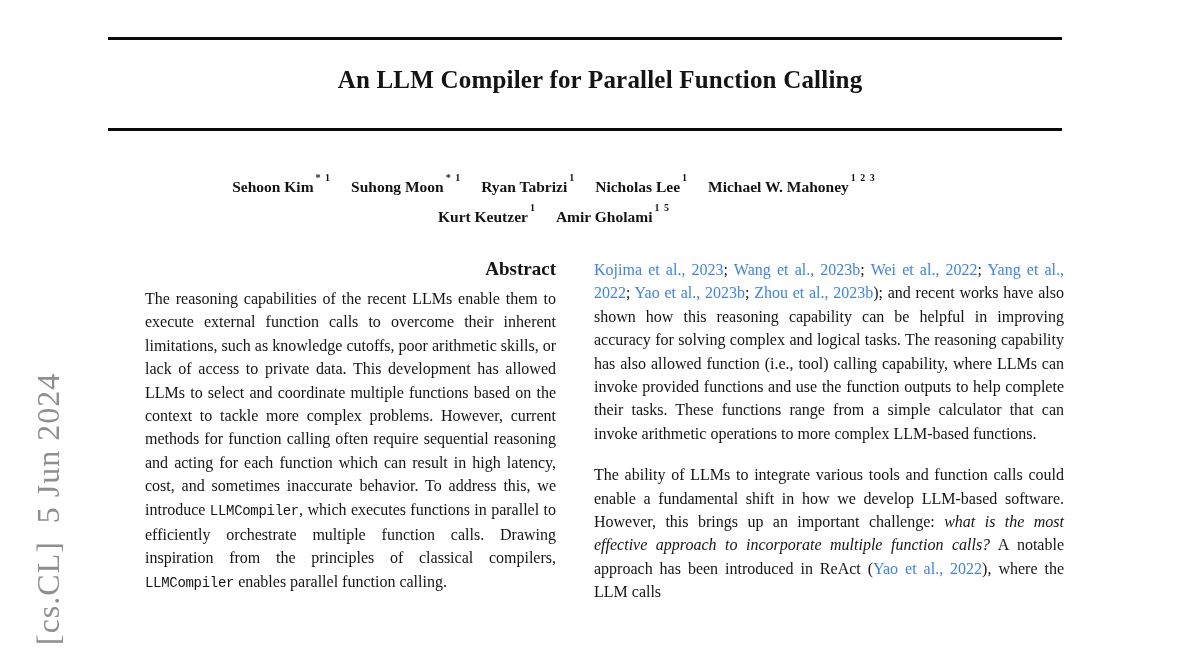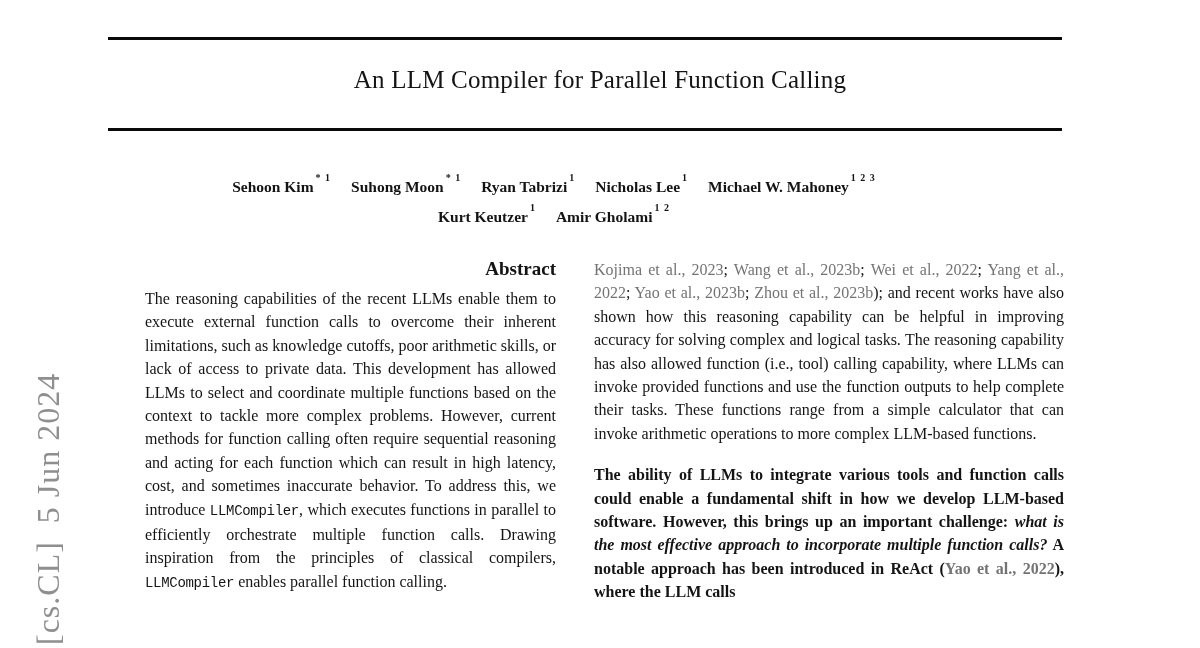--- a/index.html
+++ b/index.html
@@ -9,21 +9,21 @@
     overflow:hidden;
     background:#ffffff;
     color:#141414;
     font-family:"Liberation Serif","DejaVu Serif",serif;
   }
   .rule{position:absolute;left:108px;width:954px;height:3px;background:#0a0a0a;}
   .rule-top{top:37px;}
   .rule-title{top:128px;}
   .title{
     position:absolute;top:64px;left:0;width:1200px;margin:0;
-    text-align:center;font-size:25px;font-weight:normal;line-height:32px;
+    text-align:center;font-size:25px;font-weight:bold;line-height:32px;
     letter-spacing:0.2px;
   }
   .authors{
     position:absolute;top:170px;left:0;width:1108px;
     text-align:center;font-weight:bold;font-size:15.5px;line-height:26px;
   }
   .author{margin:0 10px;white-space:nowrap;}
   .authors sup{
     font-size:10px;position:relative;top:-5px;margin-left:2px;
     font-weight:bold;letter-spacing:1px;white-space:pre;
@@ -34,22 +34,22 @@
     margin-bottom:6px;
   }
   .abs-body{
     font-size:16px;line-height:23.4px;text-align:justify;
   }
   .col-right{
     position:absolute;left:594px;top:258px;width:470px;
     font-size:16px;line-height:23.4px;text-align:justify;
   }
   .para{margin:0;}
-  .para + .para{margin-top:18px;font-weight:bold;}
-  .seg-cite{color:#737373;}
+  .para + .para{margin-top:18px;}
+  .seg-cite{color:#3b82f6;}
   .seg-it{font-style:italic;}
   .seg-code{
     font-family:"Liberation Mono","DejaVu Sans Mono",monospace;
     font-size:14px;letter-spacing:-0.3px;
   }
   .watermark{
     position:absolute;left:28px;top:645px;
     transform:rotate(-90deg);transform-origin:0 0;
     color:#8f8f8f;font-size:32px;letter-spacing:1px;
     white-space:pre;line-height:40px;
@@ -58,21 +58,21 @@
 </head>
 <body>
 
 <div class="page">
   <div class="rule rule-top"></div>
   <h1 class="title">An LLM Compiler for Parallel Function Calling</h1>
   <div class="rule rule-title"></div>
 
   <div class="authors">
     <div class="author-line" id="author-line-1"><span class="author">Sehoon Kim<sup>* 1</sup></span><span class="author">Suhong Moon<sup>* 1</sup></span><span class="author">Ryan Tabrizi<sup>1</sup></span><span class="author">Nicholas Lee<sup>1</sup></span><span class="author">Michael W. Mahoney<sup>1 2 3</sup></span></div>
-    <div class="author-line" id="author-line-2"><span class="author">Kurt Keutzer<sup>1</sup></span><span class="author">Amir Gholami<sup>1 2</sup></span></div>
+    <div class="author-line" id="author-line-2"><span class="author">Kurt Keutzer<sup>1</sup></span><span class="author">Amir Gholami<sup>1 5</sup></span></div>
   </div>
 
   <div class="col-left">
     <div class="abs-head">Abstract</div>
     <div class="abs-body" id="abstract-body">
         <div class="para"><span>The reasoning capabilities of the recent LLMs enable them to execute external function calls to overcome their inherent limitations, such as knowledge cutoffs, poor arithmetic skills, or lack of access to private data. This development has allowed LLMs to select and coordinate multiple functions based on the context to tackle more complex problems. However, current methods for function calling often require sequential reasoning and acting for each function which can result in high latency, cost, and sometimes inaccurate behavior. To address this, we introduce </span><span class="seg-code">LLMCompiler</span><span>, which executes functions in parallel to efficiently orchestrate multiple function calls. Drawing inspiration from the principles of classical compilers, </span><span class="seg-code">LLMCompiler</span><span> enables parallel function calling.</span></div>
       </div>
   </div>
 
   <div class="col-right" id="right-column">

